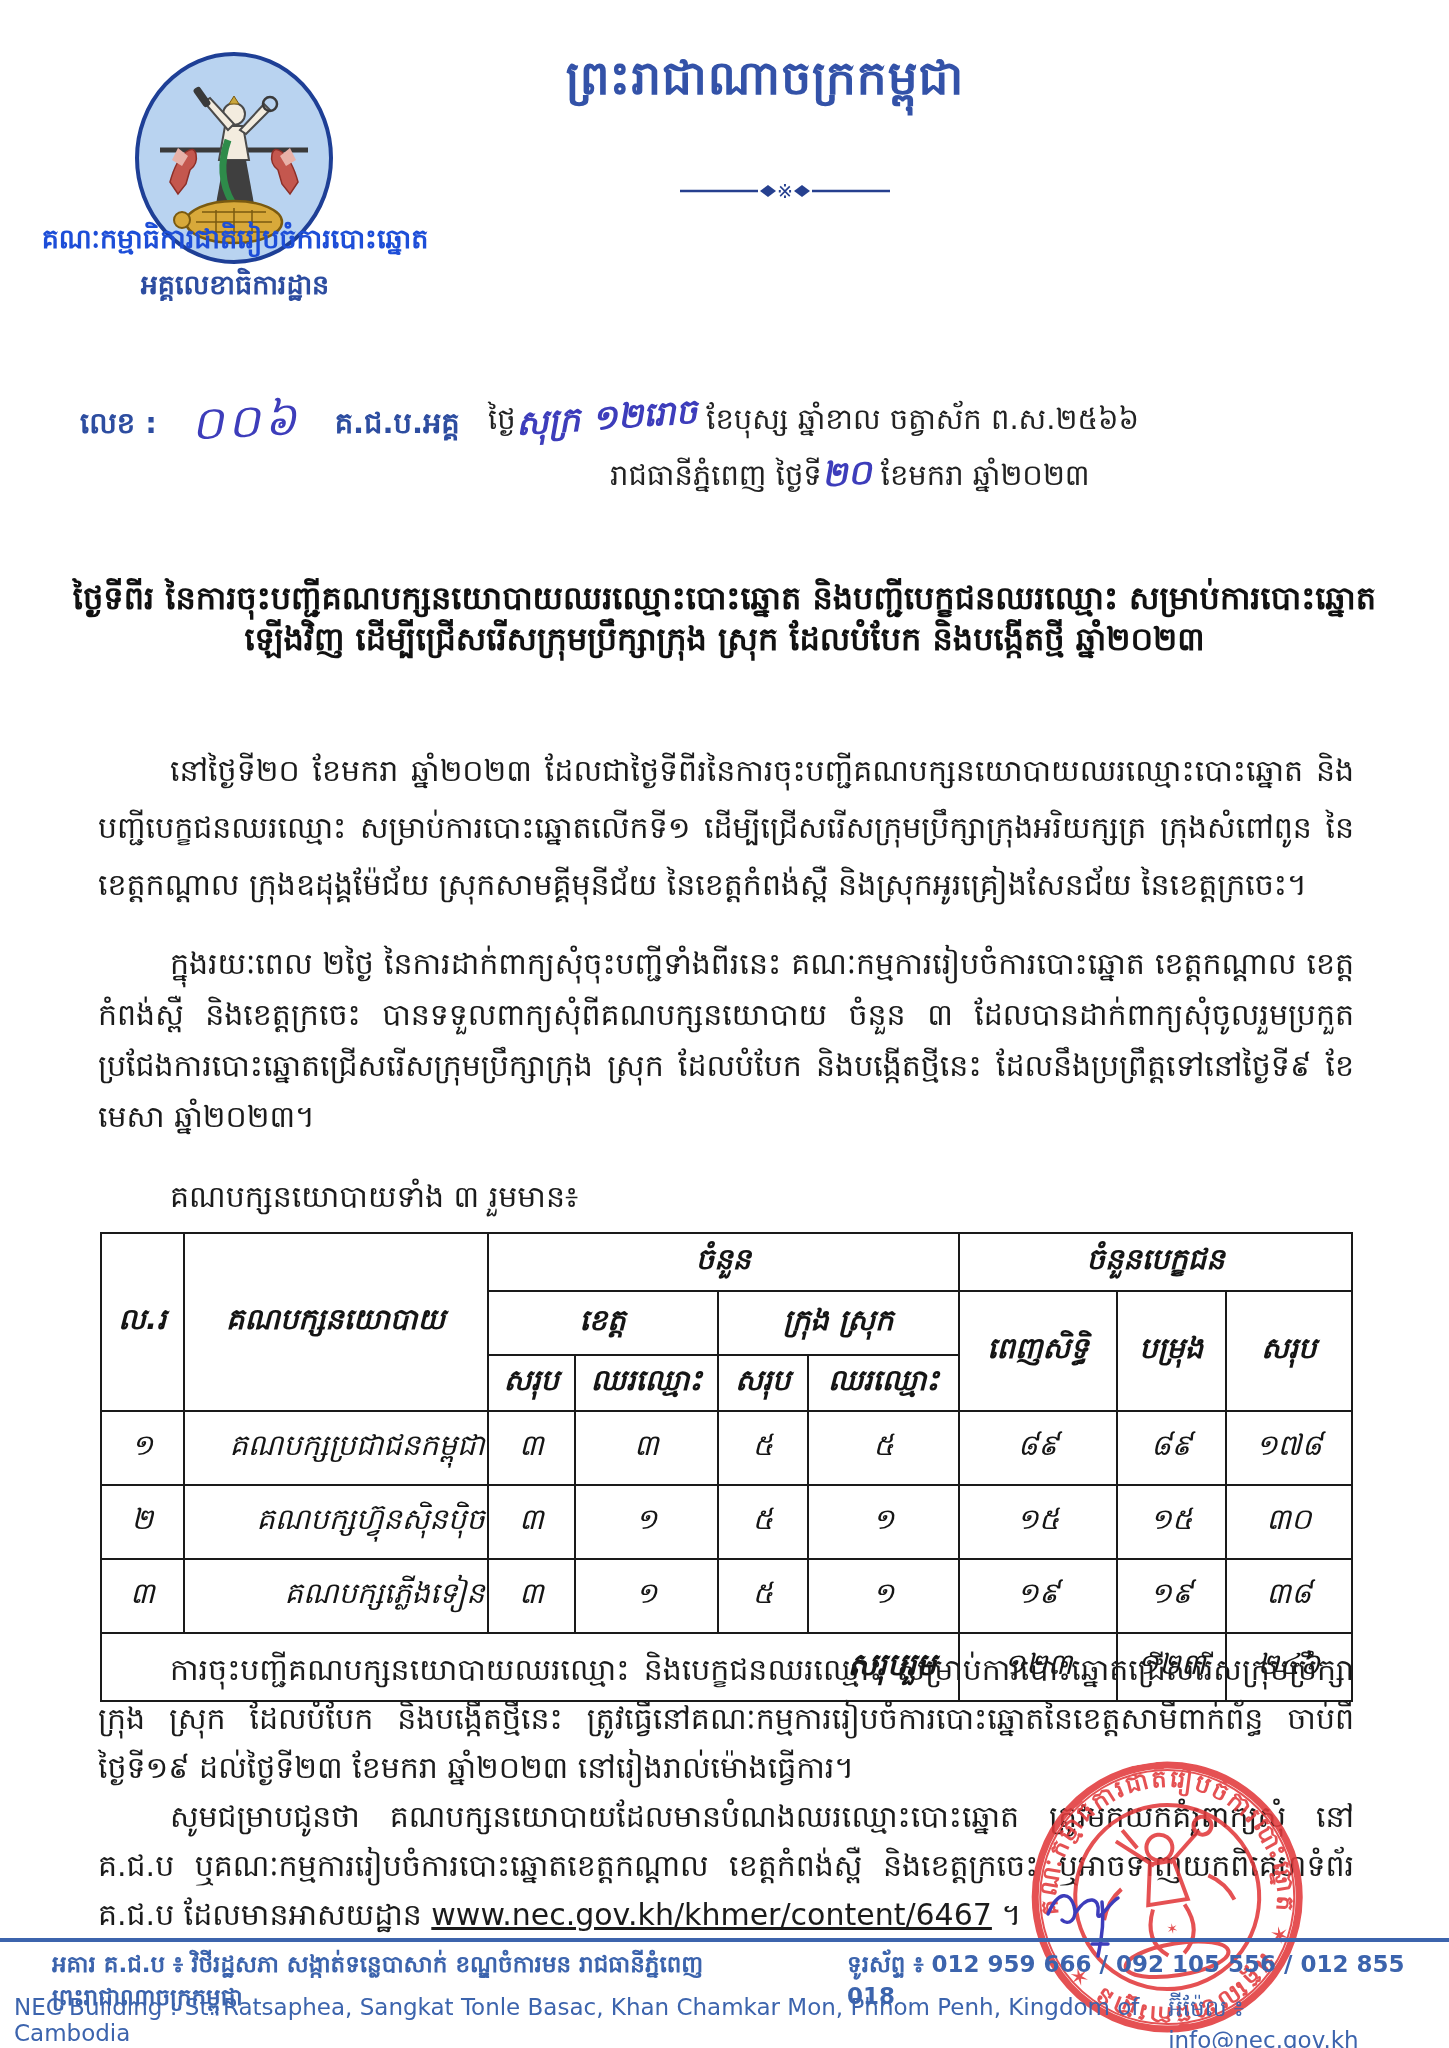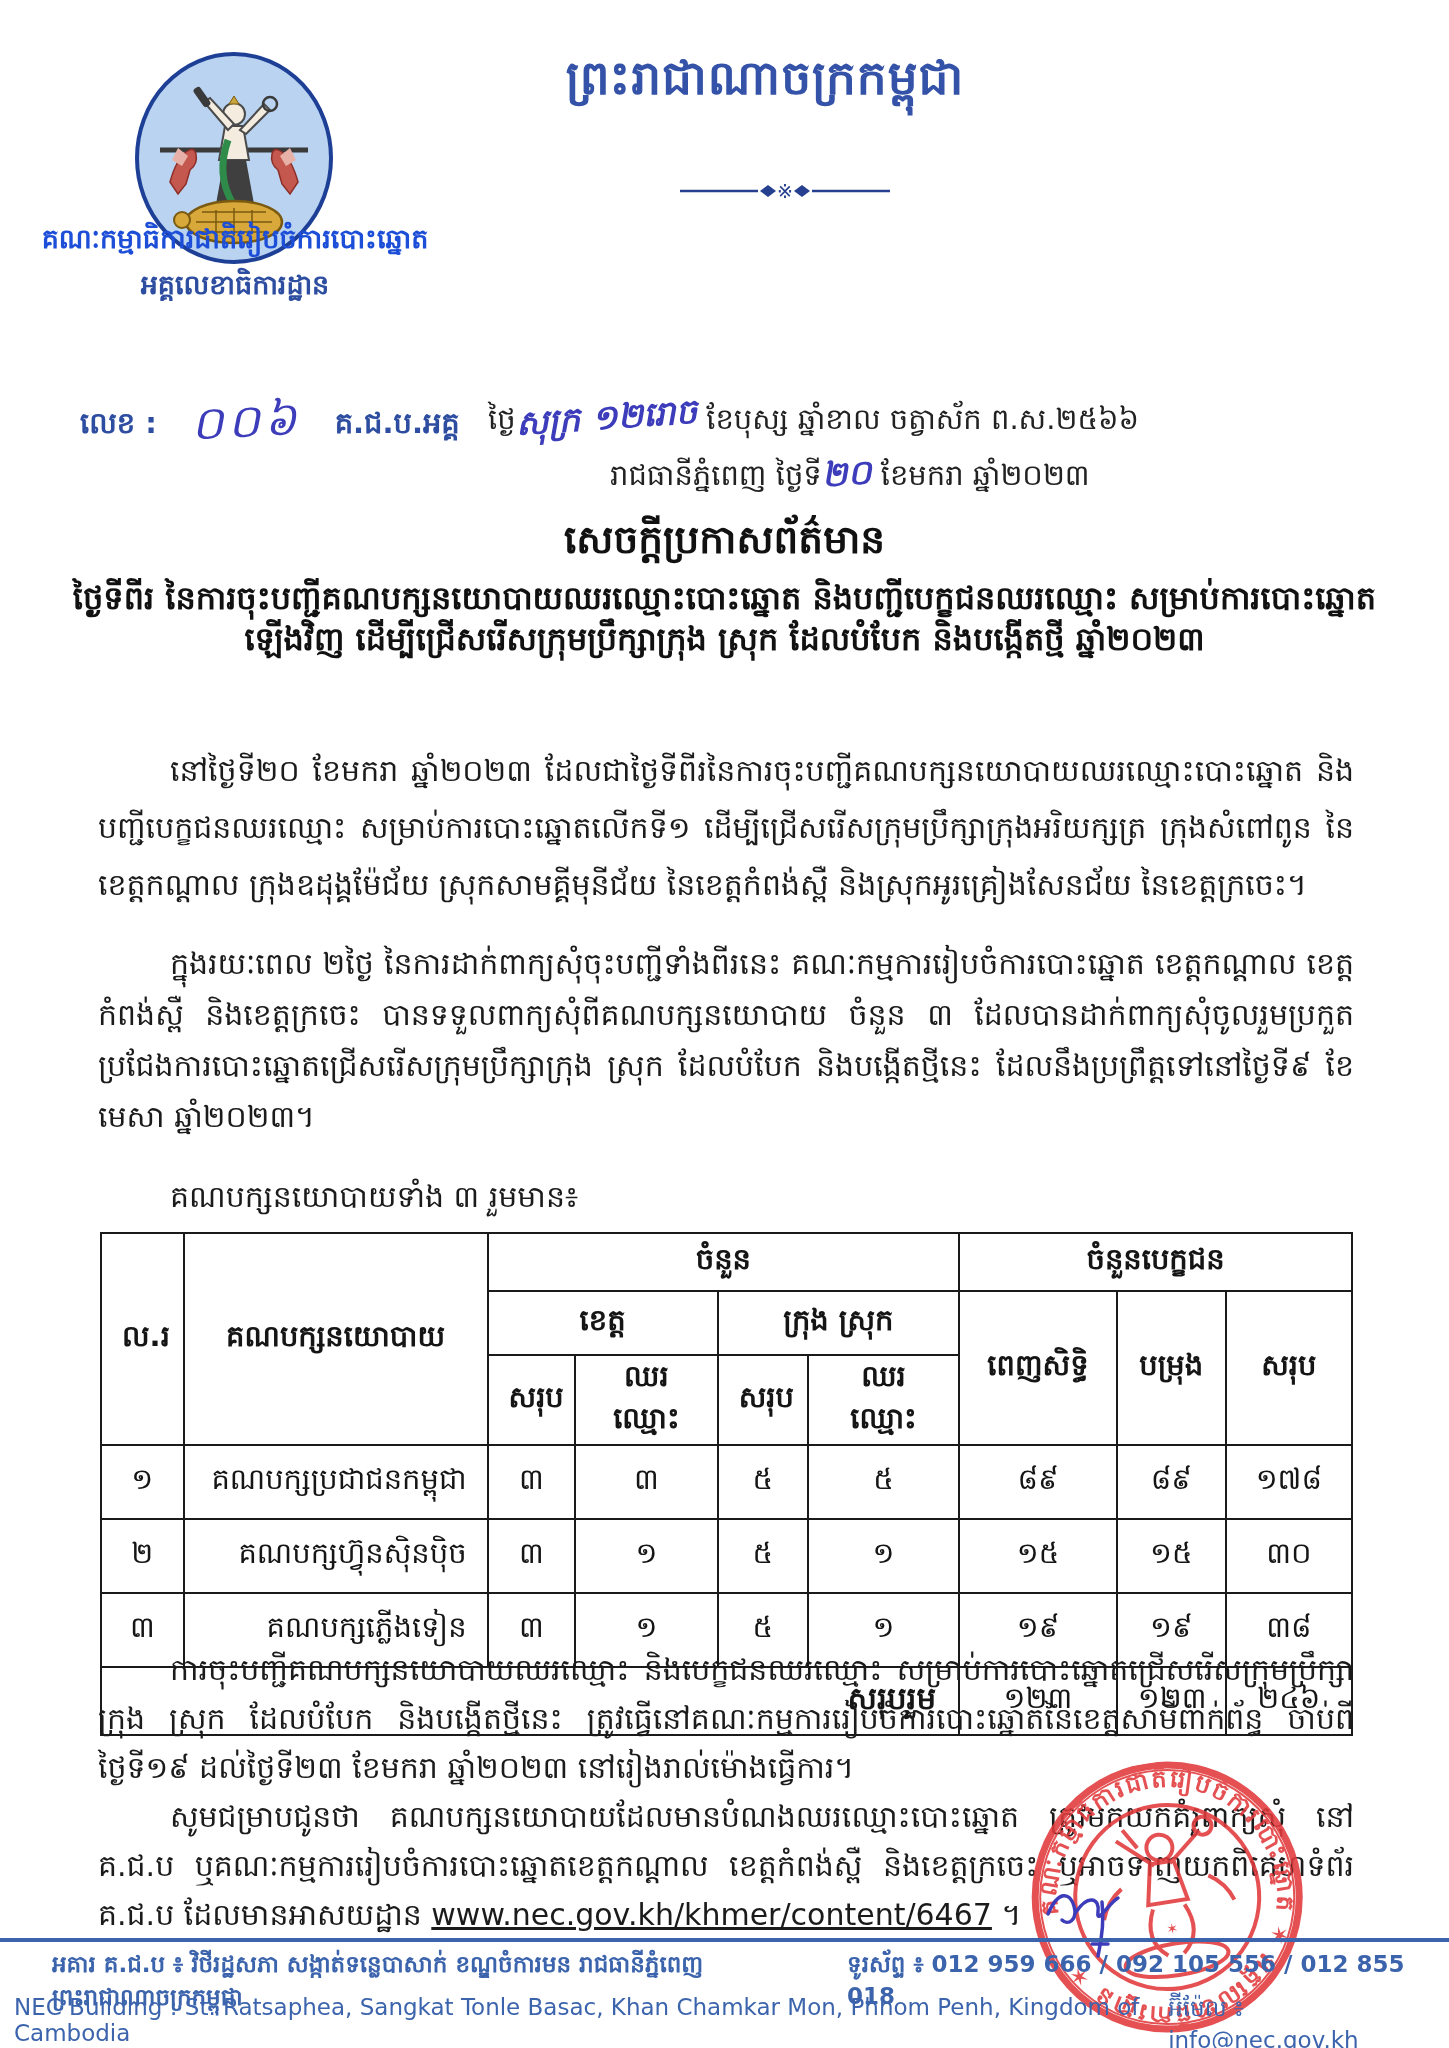--- a/index.html
+++ b/index.html
@@ -31,21 +31,21 @@
   .para .indent{display:inline-block;width:72px;}
   .p1{top:742px;}
   .p2{top:938px;line-height:51px;}
   .table-intro{left:170px;top:1178px;font-size:30px;color:#1b1b1b;}
   .p3{top:1645px;line-height:49px;}
   .p4{top:1792px;line-height:49px;}
   .url{text-decoration:underline;color:#1b1b1b;}
 
   
   .reg-table{position:absolute;left:100px;top:1232px;width:1253px;border-collapse:collapse;table-layout:fixed;}
-  .reg-table th,.reg-table td{border:2.5px solid #1a1a1a;text-align:center;vertical-align:middle;font-size:29px;color:#151515;padding:2px 20px;overflow:hidden;}
+  .reg-table th,.reg-table td{border:2.5px solid #1a1a1a;text-align:center;vertical-align:middle;font-size:29px;color:#151515;padding:2px 2px;overflow:hidden;font-style:italic;}
   .reg-table th{font-weight:bold;}
   .reg-table .party-cell{text-align:right;padding-left:14px;}
   .reg-table tr.h1 th{height:52px;}
   .reg-table tr.h2 th{height:58px;}
   .reg-table tr.h3 th{height:50px;}
   .reg-table tr.datarow td{height:68px;}
   .reg-table tr.totalrow td{height:62px;}
   .reg-table .total-label{text-align:right;font-weight:bold;padding-right:22px;font-size:31px;}
 
   
@@ -111,21 +111,20 @@
     <span>គ.ជ.ប.អគ្គ</span>
   </div>
 
   <div class="abs date-line1">
     <span>ថ្ងៃ</span><span class="handwritten hand-date">សុក្រ ១២រោច</span><span> ខែបុស្ស ឆ្នាំខាល ចត្វាស័ក ព.ស.២៥៦៦</span>
   </div>
   <div class="abs date-line2">
     <span>រាជធានីភ្នំពេញ ថ្ងៃទី</span><span class="handwritten hand-date">២០</span><span> ខែមករា ឆ្នាំ២០២៣</span>
   </div>
 
-  <div class="abs doc-title">សេចក្តីប្រកាសព័ត៌មាន</div>
   <div class="abs doc-subtitle">ថ្ងៃទីពីរ នៃការចុះបញ្ជីគណបក្សនយោបាយឈរឈ្មោះបោះឆ្នោត និងបញ្ជីបេក្ខជនឈរឈ្មោះ សម្រាប់ការបោះឆ្នោតឡើងវិញ ដើម្បីជ្រើសរើសក្រុមប្រឹក្សាក្រុង ស្រុក ដែលបំបែក និងបង្កើតថ្មី ឆ្នាំ២០២៣</div>
 
   <div class="abs para p1"><span class="indent"></span><span>នៅថ្ងៃទី២០ ខែមករា ឆ្នាំ២០២៣ ដែលជាថ្ងៃទីពីរនៃការចុះបញ្ជីគណបក្សនយោបាយឈរឈ្មោះបោះឆ្នោត និងបញ្ជីបេក្ខជនឈរឈ្មោះ សម្រាប់ការបោះឆ្នោតលើកទី១ ដើម្បីជ្រើសរើសក្រុមប្រឹក្សាក្រុងអរិយក្សត្រ ក្រុងសំពៅពូន នៃខេត្តកណ្តាល ក្រុងឧដុង្គម៉ែជ័យ ស្រុកសាមគ្គីមុនីជ័យ នៃខេត្តកំពង់ស្ពឺ និងស្រុកអូរគ្រៀងសែនជ័យ នៃខេត្តក្រចេះ។</span></div>
 
   <div class="abs para p2"><span class="indent"></span><span>ក្នុងរយៈពេល ២ថ្ងៃ នៃការដាក់ពាក្យសុំចុះបញ្ជីទាំងពីរនេះ គណៈកម្មការរៀបចំការបោះឆ្នោត ខេត្តកណ្តាល ខេត្តកំពង់ស្ពឺ និងខេត្តក្រចេះ បានទទួលពាក្យសុំពីគណបក្សនយោបាយ ចំនួន ៣ ដែលបានដាក់ពាក្យសុំចូលរួមប្រកួតប្រជែងការបោះឆ្នោតជ្រើសរើសក្រុមប្រឹក្សាក្រុង ស្រុក ដែលបំបែក និងបង្កើតថ្មីនេះ ដែលនឹងប្រព្រឹត្តទៅនៅថ្ងៃទី៩ ខែមេសា ឆ្នាំ២០២៣។</span></div>
 
   <div class="abs table-intro">គណបក្សនយោបាយទាំង ៣ រួមមាន៖</div>
 
   <table class="reg-table">
     <colgroup>

